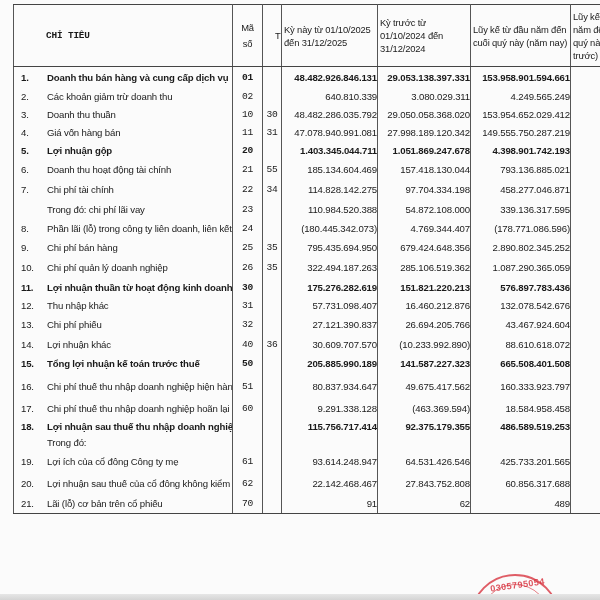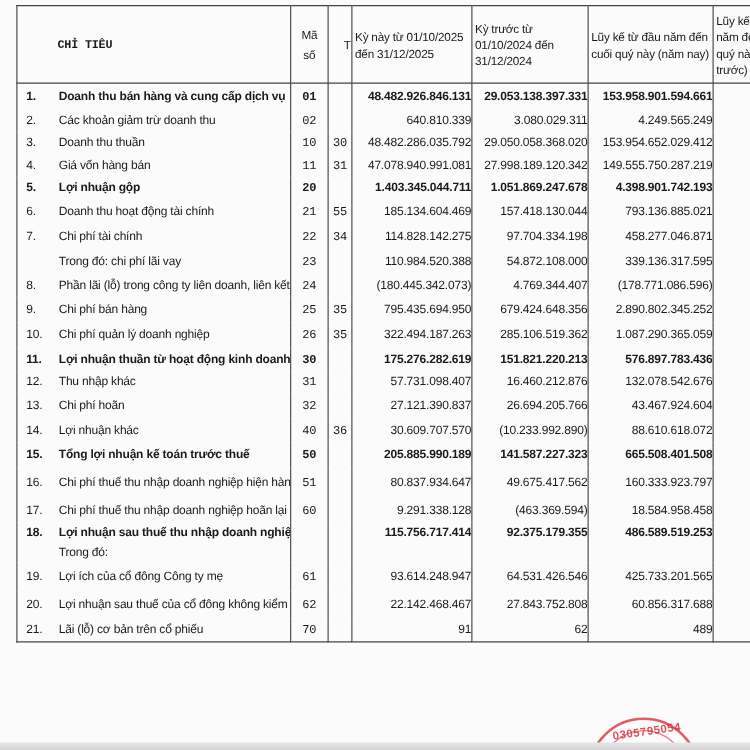--- a/index.html
+++ b/index.html
@@ -216,21 +216,21 @@
         <tr style="height: 18px;">
           <td class="name"><span class="no">12.</span><span class="lbl">Thu nhập khác</span></td>
           <td class="code">31</td>
           <td class="tm"></td>
           <td class="num">57.731.098.407</td>
           <td class="num">16.460.212.876</td>
           <td class="num">132.078.542.676</td>
           <td class="numL"></td>
         </tr>
         <tr style="height: 20px;">
-          <td class="name"><span class="no">13.</span><span class="lbl">Chi phí hoãn</span></td>
+          <td class="name"><span class="no">13.</span><span class="lbl">Chi phí phiếu</span></td>
           <td class="code">32</td>
           <td class="tm"></td>
           <td class="num">27.121.390.837</td>
           <td class="num">26.694.205.766</td>
           <td class="num">43.467.924.604</td>
           <td class="numL"></td>
         </tr>
         <tr style="height: 19px;">
           <td class="name"><span class="no">14.</span><span class="lbl">Lợi nhuận khác</span></td>
           <td class="code">40</td>

